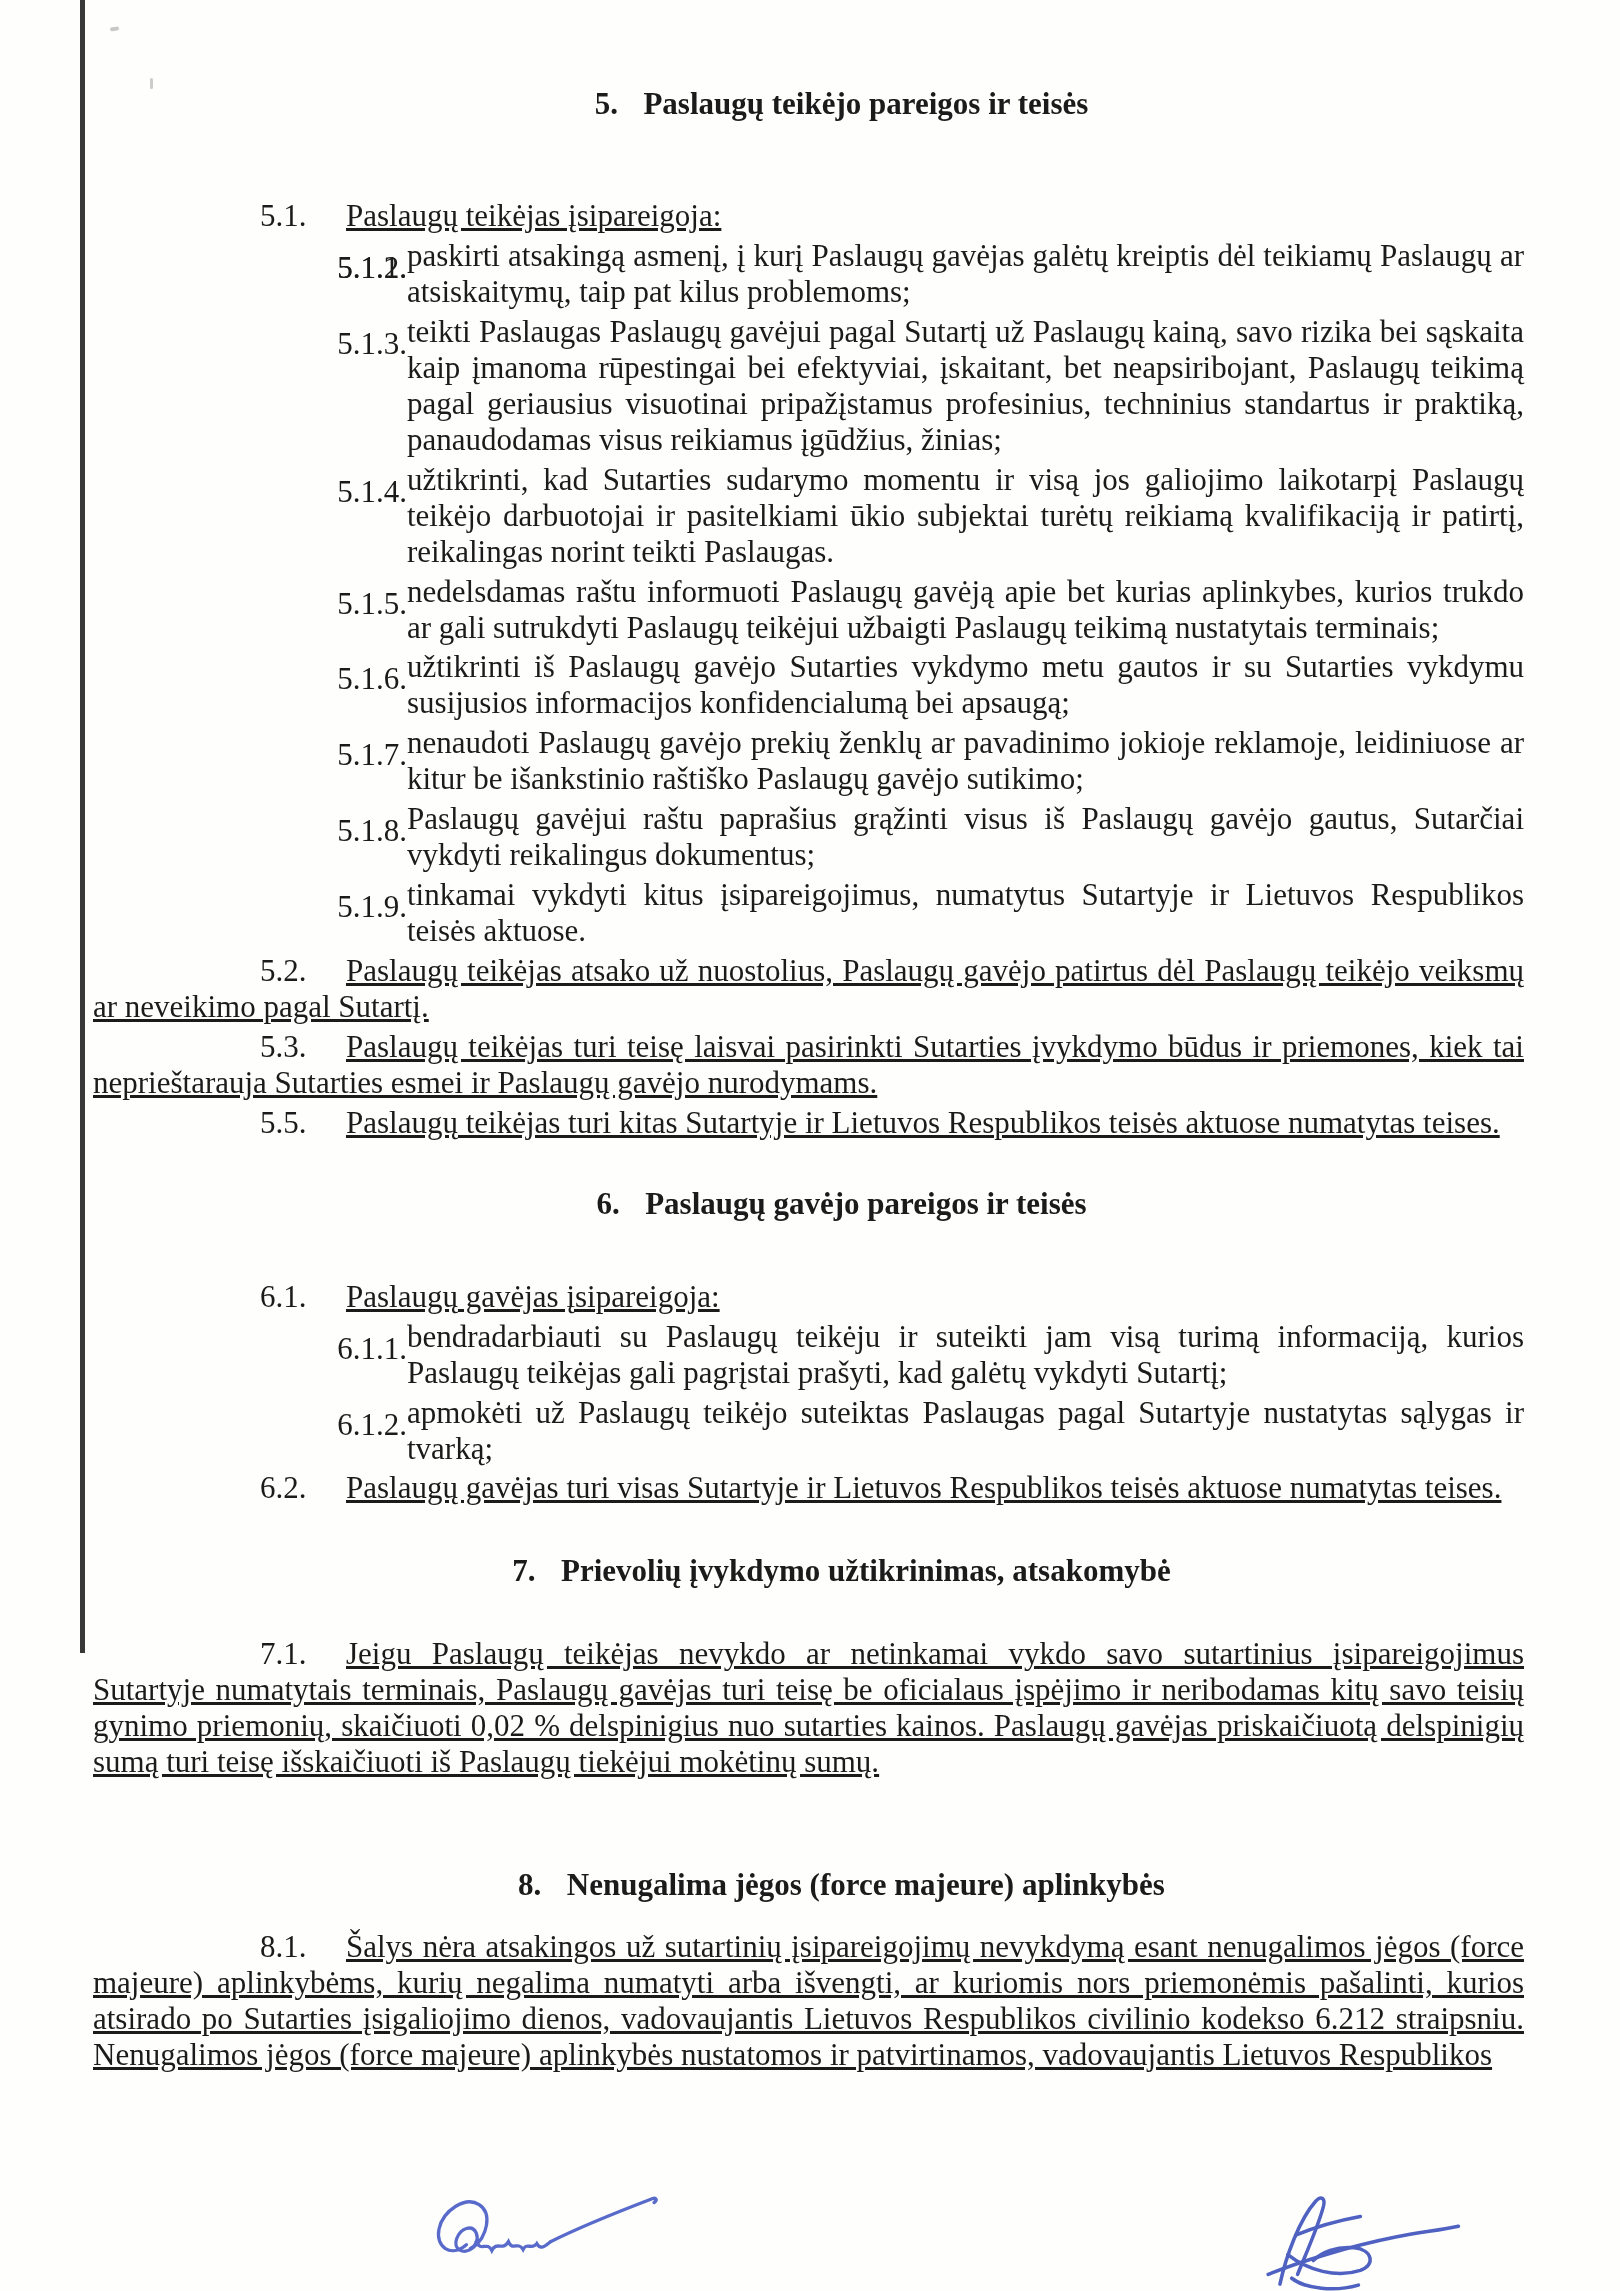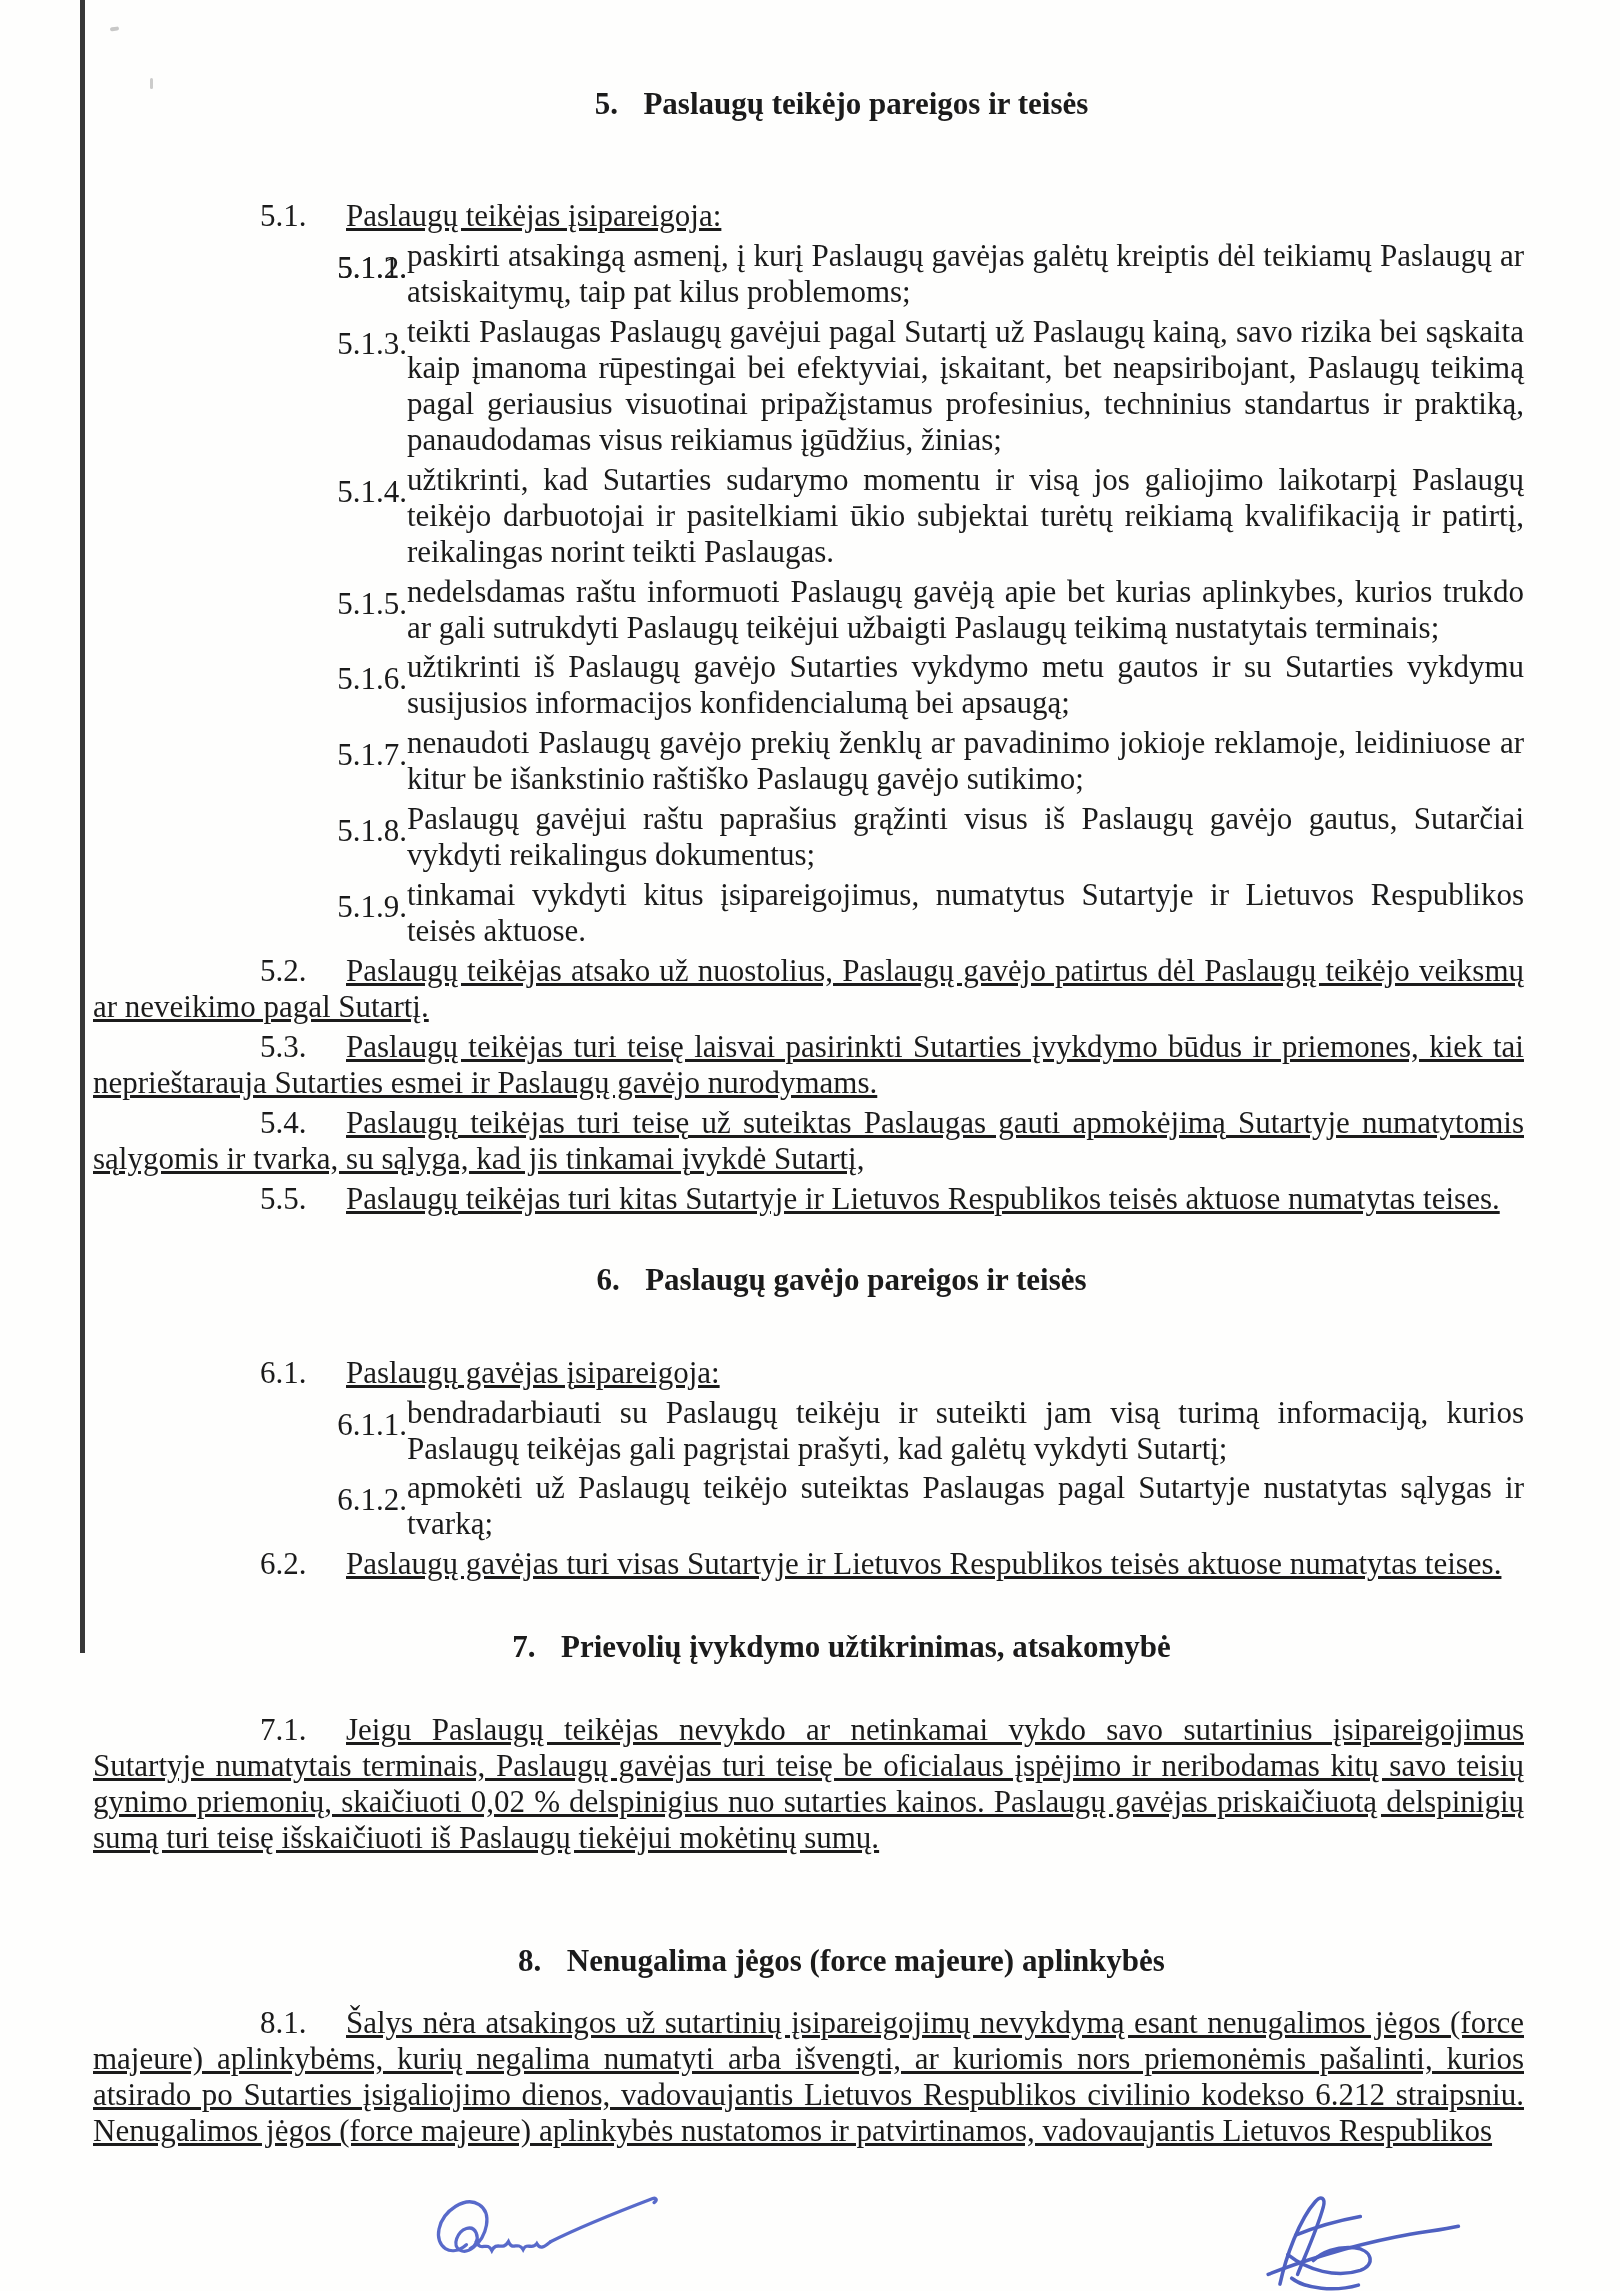--- a/index.html
+++ b/index.html
@@ -74,21 +74,20 @@
   <div class="sub"><span class="num">5.1.3.</span><span>teikti Paslaugas Paslaugų gavėjui pagal Sutartį už Paslaugų kainą, savo rizika bei sąskaita kaip įmanoma rūpestingai bei efektyviai, įskaitant, bet neapsiribojant, Paslaugų teikimą pagal geriausius visuotinai pripažįstamus profesinius, techninius standartus ir praktiką, panaudodamas visus reikiamus įgūdžius, žinias;</span></div>
   <div class="sub"><span class="num">5.1.4.</span><span>užtikrinti, kad Sutarties sudarymo momentu ir visą jos galiojimo laikotarpį Paslaugų teikėjo darbuotojai ir pasitelkiami ūkio subjektai turėtų reikiamą kvalifikaciją ir patirtį, reikalingas norint teikti Paslaugas.</span></div>
   <div class="sub"><span class="num">5.1.5.</span><span>nedelsdamas raštu informuoti Paslaugų gavėją apie bet kurias aplinkybes, kurios trukdo ar gali sutrukdyti Paslaugų teikėjui užbaigti Paslaugų teikimą nustatytais terminais;</span></div>
   <div class="sub"><span class="num">5.1.6.</span><span>užtikrinti iš Paslaugų gavėjo Sutarties vykdymo metu gautos ir su Sutarties vykdymu susijusios informacijos konfidencialumą bei apsaugą;</span></div>
   <div class="sub"><span class="num">5.1.7.</span><span>nenaudoti Paslaugų gavėjo prekių ženklų ar pavadinimo jokioje reklamoje, leidiniuose ar kitur be išankstinio raštiško Paslaugų gavėjo sutikimo;</span></div>
   <div class="sub"><span class="num">5.1.8.</span><span>Paslaugų gavėjui raštu paprašius grąžinti visus iš Paslaugų gavėjo gautus, Sutarčiai vykdyti reikalingus dokumentus;</span></div>
   <div class="sub"><span class="num">5.1.9.</span><span>tinkamai vykdyti kitus įsipareigojimus, numatytus Sutartyje ir Lietuvos Respublikos teisės aktuose.</span></div>
 
   <p class="para"><span class="num">5.2.</span><span>Paslaugų teikėjas atsako už nuostolius, Paslaugų gavėjo patirtus dėl Paslaugų teikėjo veiksmų ar neveikimo pagal Sutartį.</span></p>
   <p class="para"><span class="num">5.3.</span><span>Paslaugų teikėjas turi teisę laisvai pasirinkti Sutarties įvykdymo būdus ir priemones, kiek tai neprieštarauja Sutarties esmei ir Paslaugų gavėjo nurodymams.</span></p>
-  <p class="para"><span class="num">5.4.</span><span>Paslaugų teikėjas turi teisę už suteiktas Paslaugas gauti apmokėjimą Sutartyje numatytomis sąlygomis ir tvarka, su sąlyga, kad jis tinkamai įvykdė Sutartį,</span></p>
   <p class="para"><span class="num">5.5.</span><span>Paslaugų teikėjas turi kitas Sutartyje ir Lietuvos Respublikos teisės aktuose numatytas teises.</span></p>
 
   <div class="heading h6">
     <span class="h-num">6.</span><span>Paslaugų gavėjo pareigos ir teisės</span>
   </div>
 
   <p class="para"><span class="num">6.1.</span><span>Paslaugų gavėjas įsipareigoja:</span></p>
   <div class="sub"><span class="num">6.1.1.</span><span>bendradarbiauti su Paslaugų teikėju ir suteikti jam visą turimą informaciją, kurios Paslaugų teikėjas gali pagrįstai prašyti, kad galėtų vykdyti Sutartį;</span></div>
   <div class="sub"><span class="num">6.1.2.</span><span>apmokėti už Paslaugų teikėjo suteiktas Paslaugas pagal Sutartyje nustatytas sąlygas ir tvarką;</span></div>
   <p class="para"><span class="num">6.2.</span><span>Paslaugų gavėjas turi visas Sutartyje ir Lietuvos Respublikos teisės aktuose numatytas teises.</span></p>

